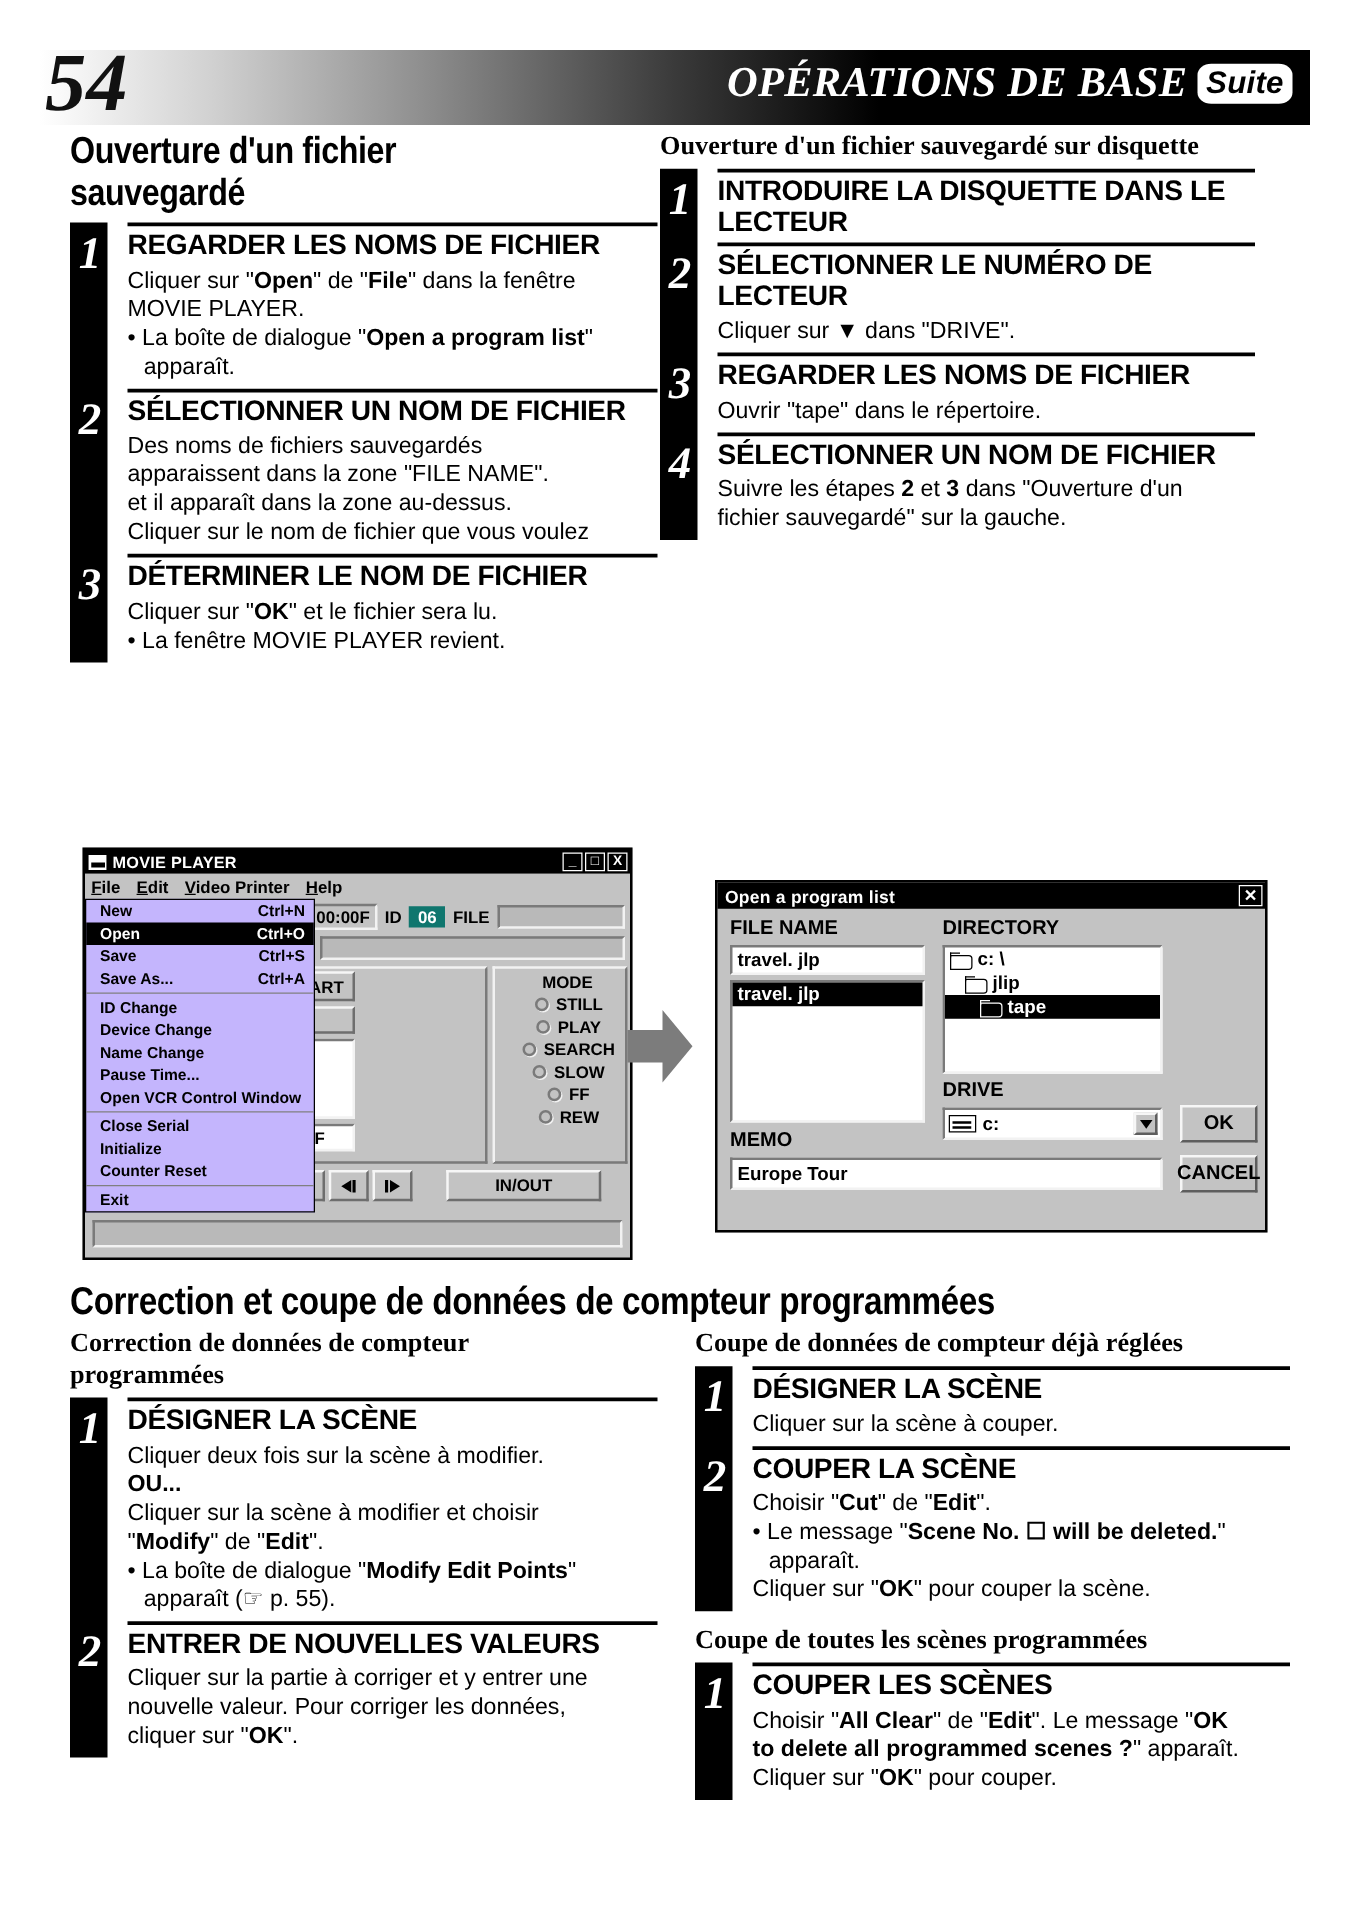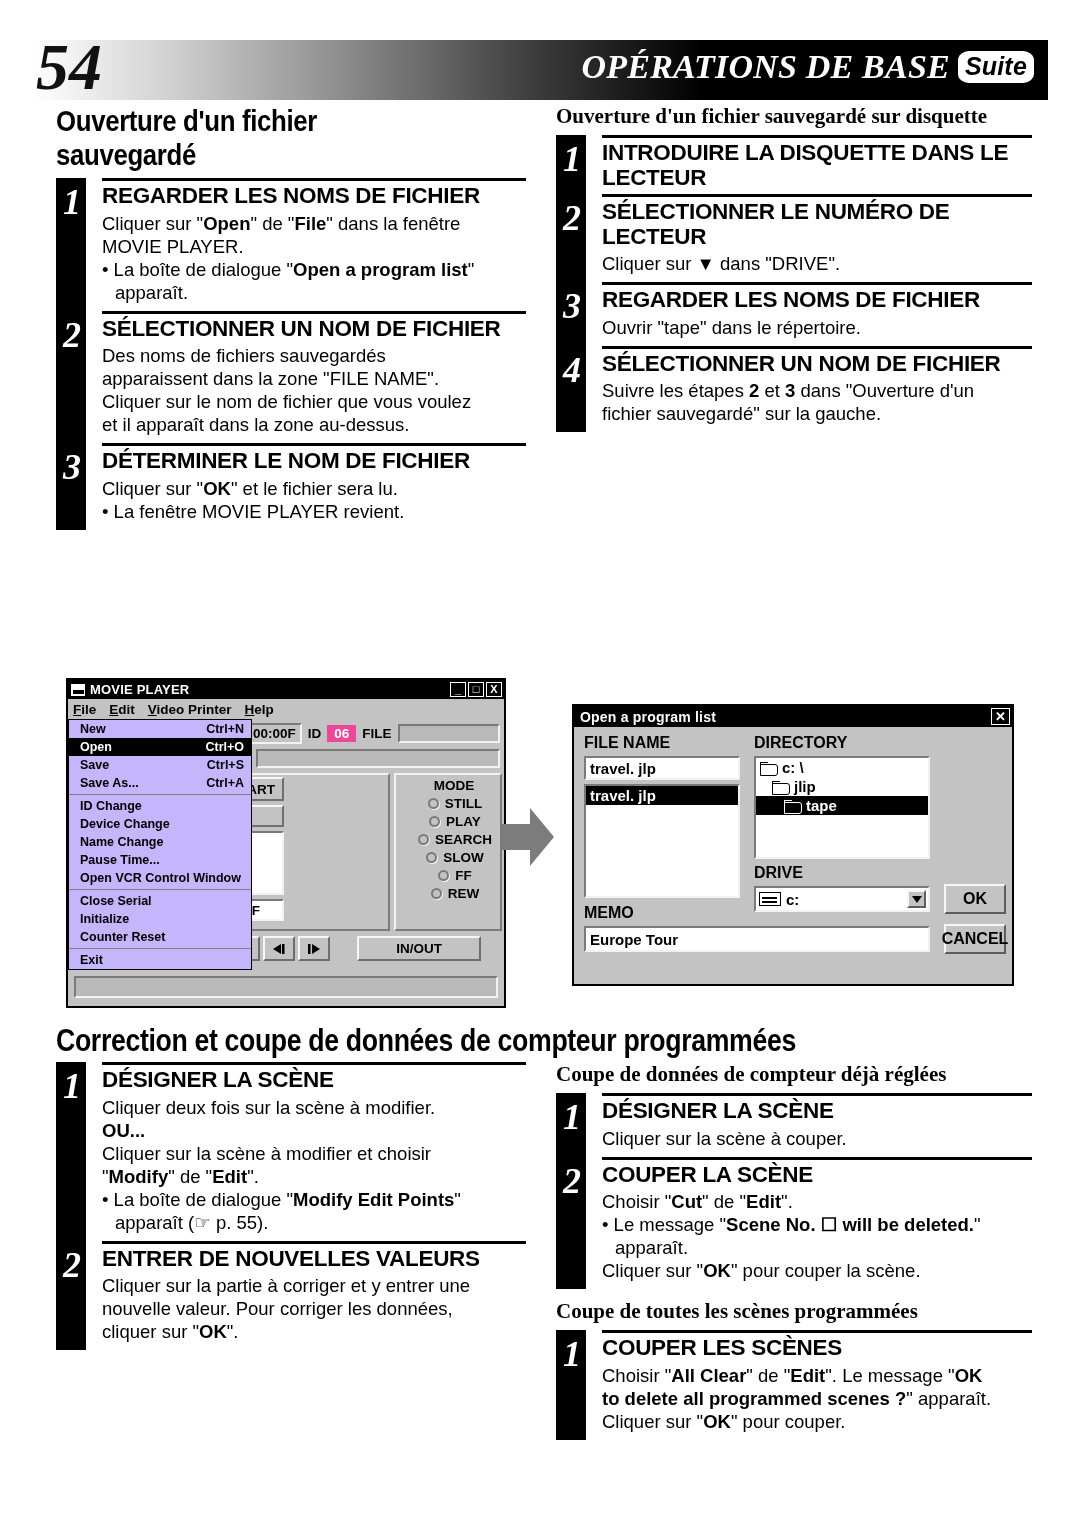--- a/index.html
+++ b/index.html
@@ -35,21 +35,21 @@
     background:#fff; color:#000;
     font-family:"Liberation Sans", sans-serif;
     font-style:italic; font-weight:700; font-size:25px;
     padding:1px 7px 2px 7px; margin-left:8px;
     border-radius:11px/9px;
     vertical-align:3px;
   }
 
   
   .col-left  { position:absolute; left:56px;  top:104px; width:470px; }
-  .col-right { position:absolute; left:556px; top:104px; width:476px; }
+  .col-right { position:absolute; left:528px; top:104px; width:476px; }
 
   
   .sec-title{
     font-family:"Liberation Sans", sans-serif;
     font-weight:700; font-size:30px; line-height:34px;
     letter-spacing:-.4px;
     transform:scaleX(.86); transform-origin:left center;
     margin:0 0 6px 0;
   }
   .sub-title{
@@ -141,21 +141,21 @@
   }
   .field{
     background:#b9b9b9; border-top:2px solid #7a7a7a; border-left:2px solid #7a7a7a;
     border-right:2px solid #f2f2f2; border-bottom:2px solid #f2f2f2;
   }
   .tc-box{
     background:#c3c3c3; padding:1px 4px; font-size:13.5px; font-weight:700;
     border-top:2px solid #7a7a7a; border-left:2px solid #7a7a7a;
     border-right:2px solid #f2f2f2; border-bottom:2px solid #f2f2f2;
   }
-  .id-box{ background:#ec4899;color:#fff;padding:1px 7px;font-weight:700;font-size:13.5px; }
+  .id-box{ background:#0f766e;color:#fff;padding:1px 7px;font-weight:700;font-size:13.5px; }
   .mp-row2{
     position:absolute; left:4px; top:68px; right:4px; height:21px;
     display:flex; align-items:center; gap:6px; font-size:13.5px; font-weight:700;
   }
   .grp{
     position:absolute; background:#c3c3c3;
     border-top:2px solid #f2f2f2; border-left:2px solid #f2f2f2;
     border-right:2px solid #7a7a7a; border-bottom:2px solid #7a7a7a;
   }
   .btn{
@@ -253,22 +253,22 @@
       </div>
     </div>
 
     <div class="step">
       <div class="rule"></div>
       <div class="num">2</div>
       <h3>SÉLECTIONNER UN NOM DE FICHIER</h3>
       <div class="body">
         <div>Des noms de fichiers sauvegardés</div>
         <div>apparaissent dans la zone "FILE NAME".</div>
+        <div>et il apparaît dans la zone au-dessus.</div>
         <div>Cliquer sur le nom de fichier que vous voulez</div>
-        <div>et il apparaît dans la zone au-dessus.</div>
       </div>
     </div>
 
     <div class="step">
       <div class="rule"></div>
       <div class="num">3</div>
       <h3>DÉTERMINER LE NOM DE FICHIER</h3>
       <div class="body">
         <div>Cliquer sur "<b>OK</b>" et le fichier sera lu.</div>
         <div class="bullet">• La fenêtre MOVIE PLAYER revient.</div>
@@ -541,20 +541,24 @@
   <div class="dlg-btn" style="position:absolute; left:370px; top:178px; width:62px; height:30px;">OK</div>
   <div class="dlg-btn" style="position:absolute; left:370px; top:218px; width:62px; height:30px;">CANCEL</div>
 
 </div>
 
 <div style="position:absolute; left:56px; top:1024px; width:976px;">
   <div class="sec-title" style="font-size:31px;">Correction et coupe de données de compteur programmées</div>
 </div>
 
 <div style="position:absolute; left:56px; top:1062px; width:470px;">
+  <div class="sub-title">
+    <div>Correction de données de compteur</div>
+    <div>programmées</div>
+  </div>
 
   <div class="steps">
     <div class="step">
       <div class="rule"></div>
       <div class="num">1</div>
       <h3>DÉSIGNER LA SCÈNE</h3>
       <div class="body">
         <div>Cliquer deux fois sur la scène à modifier.</div>
         <div style="font-weight:700;">OU...</div>
         <div>Cliquer sur la scène à modifier et choisir</div>

